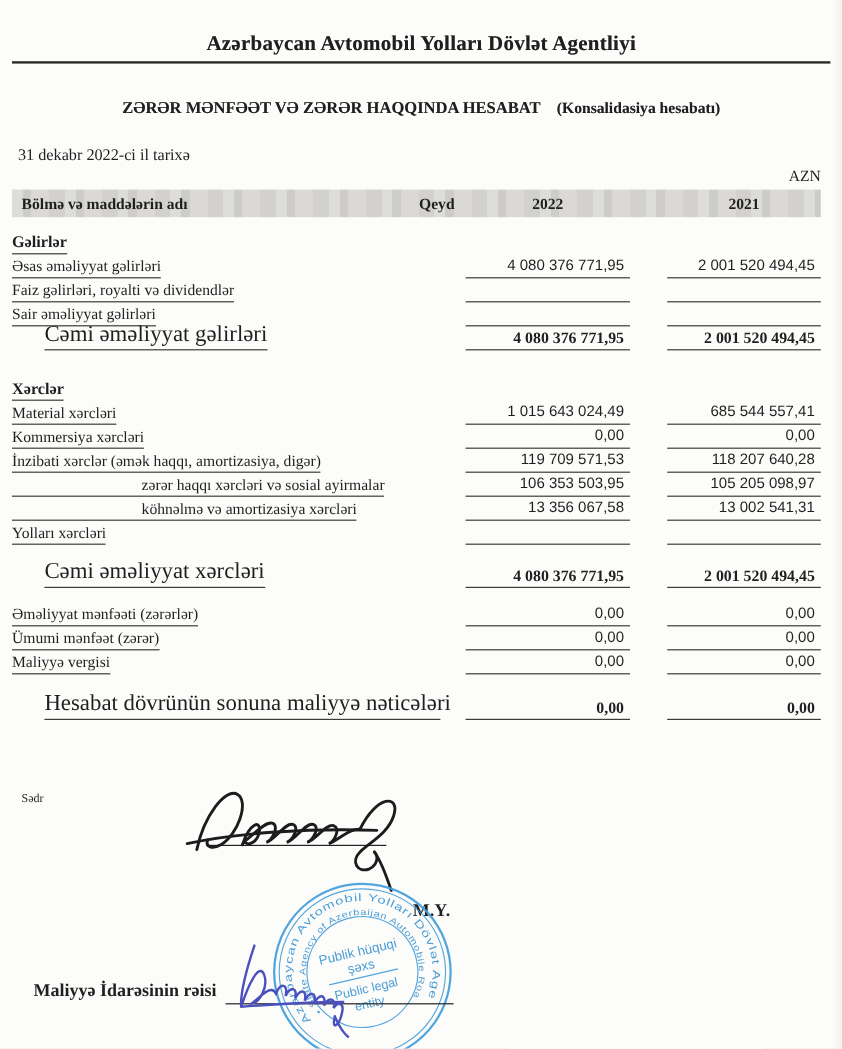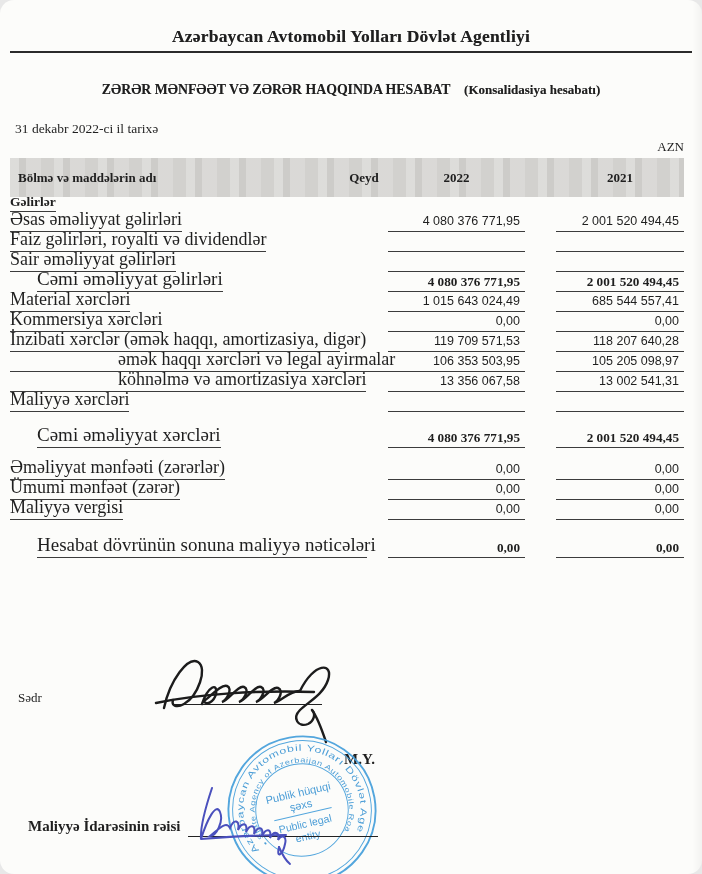--- a/index.html
+++ b/index.html
@@ -1,19 +1,19 @@
 <!DOCTYPE html>
 <html><head>
 <meta charset="utf-8">
 <style>
   html,body{margin:0;padding:0;background:#e8e8e8;}
   .page{
     position:relative;width:702px;height:874px;margin:0 auto;
     background:#fcfcfa;overflow:hidden;
-    font-family:"Liberation Serif","DejaVu Serif",serif;color:#1f1f1f;border-radius:14px;
+    font-family:"Liberation Serif","DejaVu Serif",serif;color:#1f1f1f;
   }
   .page::after{
     content:"";position:absolute;top:0;right:0;width:10px;height:100%;
     background:linear-gradient(90deg,rgba(0,0,0,0),rgba(0,0,0,0.04));pointer-events:none;
   }
   .org-title{
     position:absolute;top:26px;left:0;width:100%;text-align:center;
     font-size:17.5px;font-weight:bold;letter-spacing:.2px;
     text-shadow:0 0 .5px rgba(0,0,0,.45);
   }
@@ -22,54 +22,54 @@
     position:absolute;top:82px;left:0;width:100%;text-align:center;
     font-size:13.8px;font-weight:bold;text-shadow:0 0 .4px rgba(0,0,0,.4);
   }
   .report-title .sub{font-size:13px;}
   .date-line{position:absolute;top:121px;left:15px;font-size:13.5px;}
   .currency{position:absolute;top:139px;right:18px;font-size:13px;}
 
   .grid-row{display:grid;grid-template-columns:330px 48px 137px 31px 128px;align-items:end;}
 
   .table-head{
-    position:absolute;top:158px;left:10px;width:674px;height:39px;
+    position:absolute;top:158px;left:10px;width:674px;height:23px;
     background:#d6d5d2;
     background-image:repeating-linear-gradient(90deg,
       rgba(255,255,255,.18) 0 9px, rgba(0,0,0,.045) 9px 16px,
       rgba(255,255,255,.10) 16px 31px, rgba(0,0,0,.02) 31px 44px);
     align-items:center;
   }
   .table-head .h{font-weight:bold;font-size:13px;white-space:nowrap;}
   .table-head .h.name{padding-left:8px;}
   .table-head .h.c{text-align:center;}
 
   .table-body{position:absolute;top:192px;left:10px;width:674px;}
   .row{height:20px;}
   .row .cell{display:block;min-height:1px;}
   .label-text{
     display:inline-block;max-width:330px;white-space:nowrap;
-    font-size:18px;border-bottom:1px solid #3c3c3c;padding-bottom:1px;
+    font-size:13px;border-bottom:1px solid #3c3c3c;padding-bottom:1px;
   }
   .row.section .label-text{font-weight:bold;font-size:13.5px;}
   .row .val{
     border-bottom:1.4px solid #3c3c3c;text-align:right;padding-right:5px;
     font-family:"Liberation Sans","DejaVu Sans",sans-serif;font-size:12.5px;
     height:19px;line-height:19px;white-space:nowrap;
   }
   .row.section .val,.row.section .note{border-bottom:none;}
   .row.total .label-text{font-weight:normal;font-size:19px;margin-left:27px;}
   .row.total .val{
     font-family:"Liberation Serif","DejaVu Serif",serif;
     font-weight:bold;font-size:13.2px;
   }
   .row.indent .label-text{padding-left:108px;}
   .gap12{margin-top:12px}.gap16{margin-top:16px}.gap18{margin-top:18px}.gap22{margin-top:22px}
 
-  .sig-label-chair{position:absolute;left:18px;top:690px;font-size:13px;font-family:Liberation Serif, serif;}
+  .sig-label-chair{position:absolute;left:18px;top:660px;font-size:10px;font-family:Liberation Serif, serif;}
   .sig-line-1{position:absolute;left:172px;top:704px;width:150px;border-bottom:1.6px solid #222;}
   .sig-black{position:absolute;left:148px;top:648px;width:212px;height:102px;}
   .my-initials{position:absolute;left:344px;top:751px;font-size:15px;font-weight:bold;}
   .sig-label-cfo{position:absolute;left:28px;top:818px;font-size:15px;font-weight:bold;}
   .sig-line-2{position:absolute;left:188px;top:836px;width:190px;border-bottom:1.6px solid #222;}
   .sig-blue{position:absolute;left:186px;top:776px;width:132px;height:92px;}
   .stamp{position:absolute;left:218px;top:726px;width:168px;height:168px;transform:rotate(-10deg);opacity:.92;}
   .stamp text{font-family:"Liberation Sans","DejaVu Sans",sans-serif;}
 </style>
 </head>
@@ -126,20 +126,27 @@
         <span class="cell"></span>
         <span class="cell val"></span>
       </div>
       <div class="row grid-row total">
         <span class="cell label"><span class="label-text">Cəmi əməliyyat gəlirləri</span></span>
         <span class="cell note"></span>
         <span class="cell val">4 080 376 771,95</span>
         <span class="cell"></span>
         <span class="cell val">2 001 520 494,45</span>
       </div>
+      <div class="row grid-row section gap22">
+        <span class="cell label"><span class="label-text">Xərclər</span></span>
+        <span class="cell note"></span>
+        <span class="cell val noline" style="border-bottom: none;"></span>
+        <span class="cell"></span>
+        <span class="cell val noline" style="border-bottom: none;"></span>
+      </div>
       <div class="row grid-row data">
         <span class="cell label"><span class="label-text"> Material xərcləri</span></span>
         <span class="cell note"></span>
         <span class="cell val">1 015 643 024,49</span>
         <span class="cell"></span>
         <span class="cell val">685 544 557,41</span>
       </div>
       <div class="row grid-row data">
         <span class="cell label"><span class="label-text">Kommersiya xərcləri</span></span>
         <span class="cell note"></span>
@@ -148,35 +155,35 @@
         <span class="cell val">0,00</span>
       </div>
       <div class="row grid-row data">
         <span class="cell label"><span class="label-text">İnzibati xərclər (əmək haqqı, amortizasiya, digər)</span></span>
         <span class="cell note"></span>
         <span class="cell val">119 709 571,53</span>
         <span class="cell"></span>
         <span class="cell val">118 207 640,28</span>
       </div>
       <div class="row grid-row data indent">
-        <span class="cell label"><span class="label-text">əmək haqqı xərcləri və legal ayirmalar</span></span>
+        <span class="cell label"><span class="label-text">zərər haqqı xərcləri və sosial ayirmalar</span></span>
         <span class="cell note"></span>
         <span class="cell val">106 353 503,95</span>
         <span class="cell"></span>
         <span class="cell val">105 205 098,97</span>
       </div>
       <div class="row grid-row data indent">
         <span class="cell label"><span class="label-text">köhnəlmə və amortizasiya xərcləri</span></span>
         <span class="cell note"></span>
         <span class="cell val">13 356 067,58</span>
         <span class="cell"></span>
         <span class="cell val">13 002 541,31</span>
       </div>
       <div class="row grid-row data">
-        <span class="cell label"><span class="label-text">Maliyyə xərcləri</span></span>
+        <span class="cell label"><span class="label-text">Yolları xərcləri</span></span>
         <span class="cell note"></span>
         <span class="cell val"></span>
         <span class="cell"></span>
         <span class="cell val"></span>
       </div>
       <div class="row grid-row total gap16">
         <span class="cell label"><span class="label-text">Cəmi əməliyyat xərcləri</span></span>
         <span class="cell note"></span>
         <span class="cell val">4 080 376 771,95</span>
         <span class="cell"></span>

